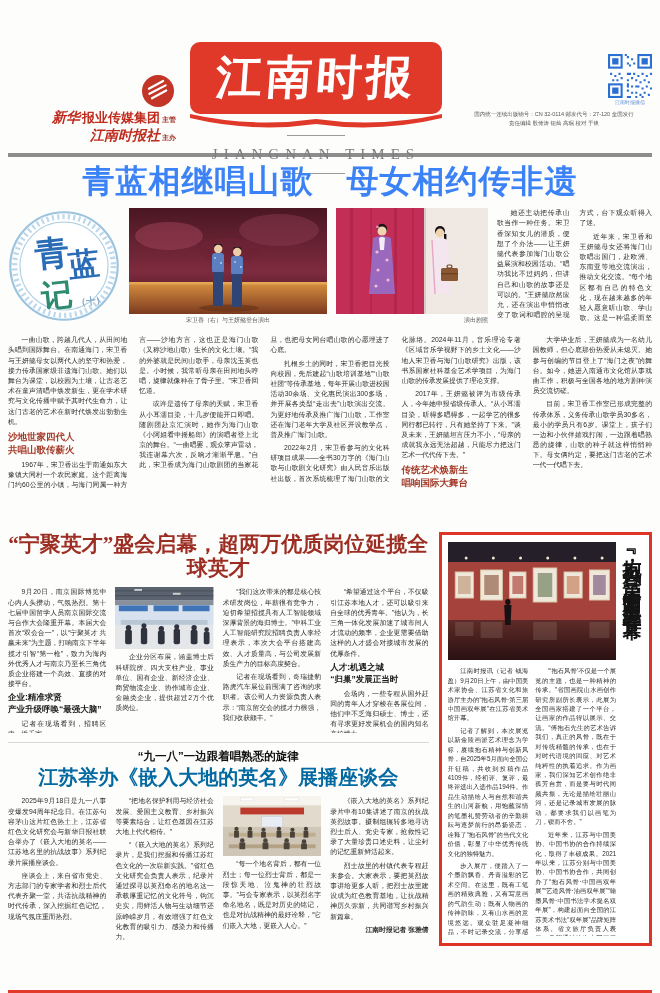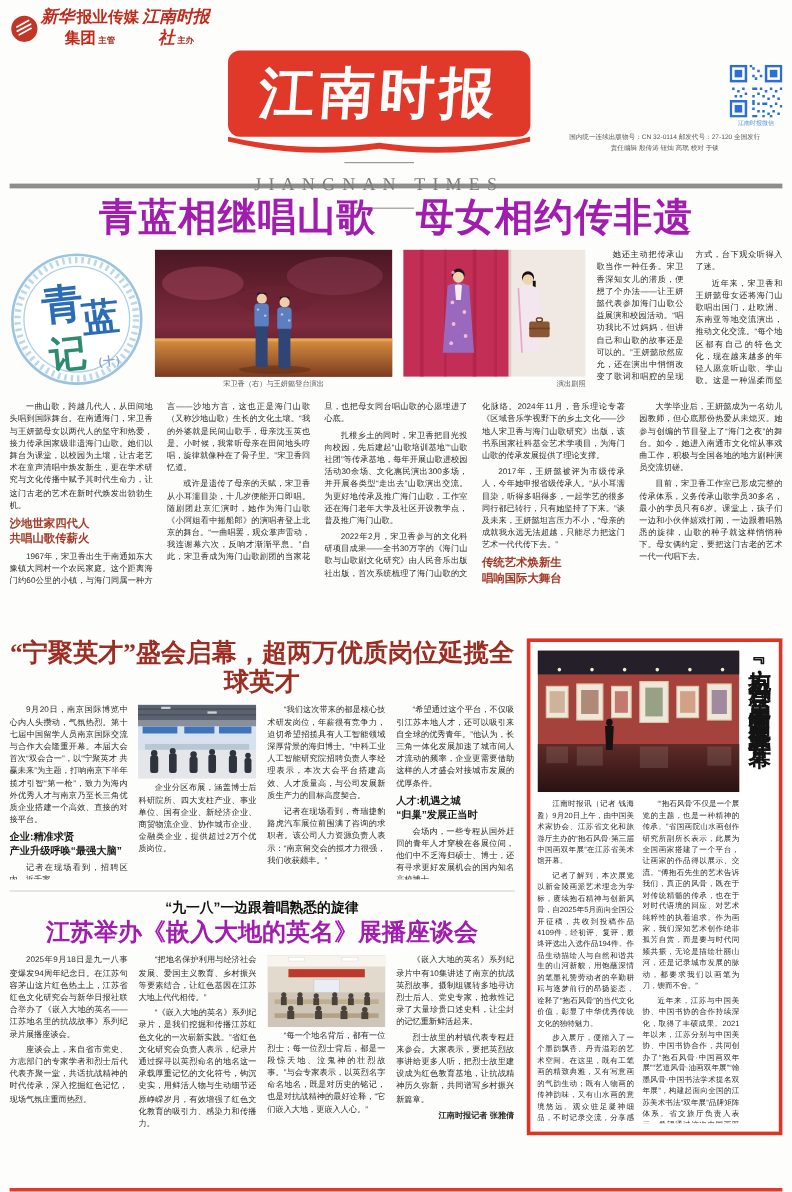--- a/index.html
+++ b/index.html
@@ -1,20 +1,20 @@
 <!DOCTYPE html>
 <html><head>
 <meta charset="utf-8">
 <style>
   html,body{margin:0;padding:0;width:660px;height:993px;background:#fdfdfc;overflow:hidden;}
   body{font-family:"Liberation Sans","DejaVu Sans",sans-serif;color:#2b2b2b;}
   .page{padding:6px 8px 0;box-sizing:border-box;}
   
   .mast{display:flex;align-items:flex-start;height:142px;}
-  .m-left{width:168px;height:138px;display:flex;flex-direction:row;align-items:flex-start;justify-content:flex-end;}
+  .m-left{width:168px;height:138px;display:flex;flex-direction:column;align-items:flex-end;justify-content:flex-end;}
   .m-left .grp{font-family:"Liberation Serif",serif;color:#bf2c1e;font-weight:bold;line-height:1.25;text-align:center;}
   .m-left .l1{font-size:13px;}
   .m-left .l2{font-size:14px;font-style:italic;}
   .m-left .script{font-style:italic;font-size:14px;margin-right:2px;}
   .m-left .tag{font-size:7px;color:#a03326;font-style:normal;margin-left:2px;}
   .m-center{flex:1;display:flex;flex-direction:column;align-items:center;padding-top:36px;}
   .title-box{width:252px;height:72px;background:#e0392a;border-radius:10px;display:flex;align-items:center;justify-content:center;}
   .title-box span{color:#fff;font-family:"Liberation Serif",serif;font-weight:bold;font-size:46px;letter-spacing:4px;transform:skewX(-4deg);}
   .en-row{display:flex;align-items:center;gap:10px;margin-top:7px;color:#8a8a8a;flex-direction:column;}
   .en-row .ln{width:58px;height:1px;background:#9a9a9a;}
@@ -31,34 +31,34 @@
   .date-col .date{font-size:8px;}
   .pub{margin-top:5px;text-align:center;font-size:5.5px;color:#555;line-height:1.7;}
   .mast-rule{height:4px;background:#8d8d8d;margin-top:5px;}
   
   .bp{margin:0 0 3px;text-indent:2em;line-height:1.5;text-align:justify;}
   .sub{color:#a33a28;font-weight:bold;font-size:9.5px;line-height:1.35;margin:4px 0 3px;white-space:pre-line;font-family:Liberation Serif, serif;}
   .sub-black{color:#1a1a1a;font-weight:bold;font-size:8.5px;line-height:1.4;margin:3px 0;white-space:pre-line;}
   .caption{font-size:6px;color:#555;margin-top:2px;}
   
   .a1{margin-top:7px;}
-  .a1-headline{font-size:32px;font-weight:900;text-align:center;letter-spacing:1px;color:#a21caf;line-height:1.1;}
+  .a1-headline{font-size:32px;font-weight:900;text-align:center;letter-spacing:1px;color:#3b82f6;line-height:1.1;}
   .a1-media{display:flex;gap:9px;margin-top:9px;}
   .ph{display:flex;flex-direction:column;}
   .a1-side{flex:1;column-count:2;column-gap:10px;font-size:6.8px;height:120px;overflow:hidden;}
   .a1-body{margin-top:7px;column-count:5;column-gap:12px;height:188px;overflow:hidden;font-size:6.8px;}
   
   .lower{display:flex;gap:10px;margin-top:9px;}
   .lower-left{width:426px;}
   .a2-headline{font-family:"Liberation Serif",serif;font-weight:bold;font-size:21px;color:#9c2d22;text-align:center;line-height:1.15;}
   .cols4{display:grid;grid-template-columns:repeat(4,1fr);gap:9px;margin-top:7px;font-size:6.8px;overflow:hidden;}
   .a2-cols{height:146px;}
   .a3{margin-top:9px;border-top:1px solid #d8d8d8;padding-top:6px;}
   .kicker{text-align:center;font-weight:bold;font-size:11.5px;color:#111;}
-  .a3-headline{font-family:"Liberation Serif",serif;font-weight:bold;font-size:20px;color:#a21caf;text-align:center;margin-top:2px;line-height:1.15;}
+  .a3-headline{font-family:"Liberation Serif",serif;font-weight:bold;font-size:20px;color:#0369a1;text-align:center;margin-top:2px;line-height:1.15;}
   .a3-cols{height:186px;}
   .cont,.byline{text-align:right;font-weight:bold;font-size:6.8px;margin-top:3px;}
   
   .a4-box{width:216px;box-sizing:border-box;border:3px solid #dd3426;background:#fff;padding:7px 6px;display:flex;gap:5px;height:414px;}
   .a4-main{flex:1;display:flex;flex-direction:column;min-width:0;}
   .a4-cols{display:grid;grid-template-columns:1fr 1fr;gap:7px;margin-top:6px;flex:1;overflow:hidden;font-size:6.3px;}
   .vtitle{writing-mode:vertical-rl;font-family:"Liberation Serif",serif;font-weight:bold;font-size:19px;letter-spacing:3px;line-height:1.15;color:#141414;height:100%;}
   
   .footbar{margin-top:8px;height:26px;background:#e23a2b;color:#fff;display:flex;align-items:center;justify-content:center;font-family:"Liberation Serif",serif;font-weight:bold;font-size:16px;letter-spacing:3px;}
   svg{display:block;}

